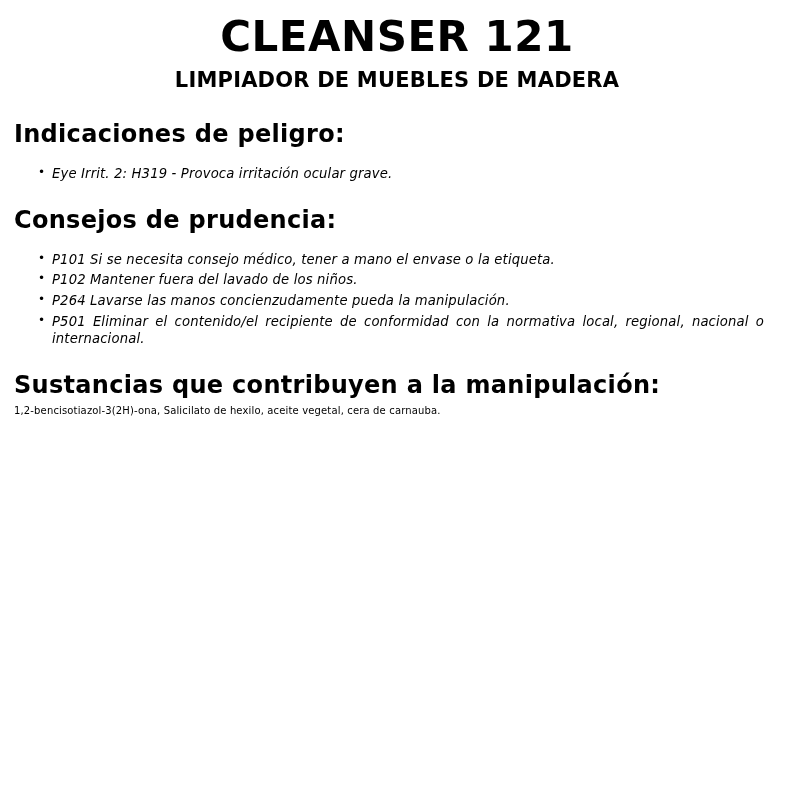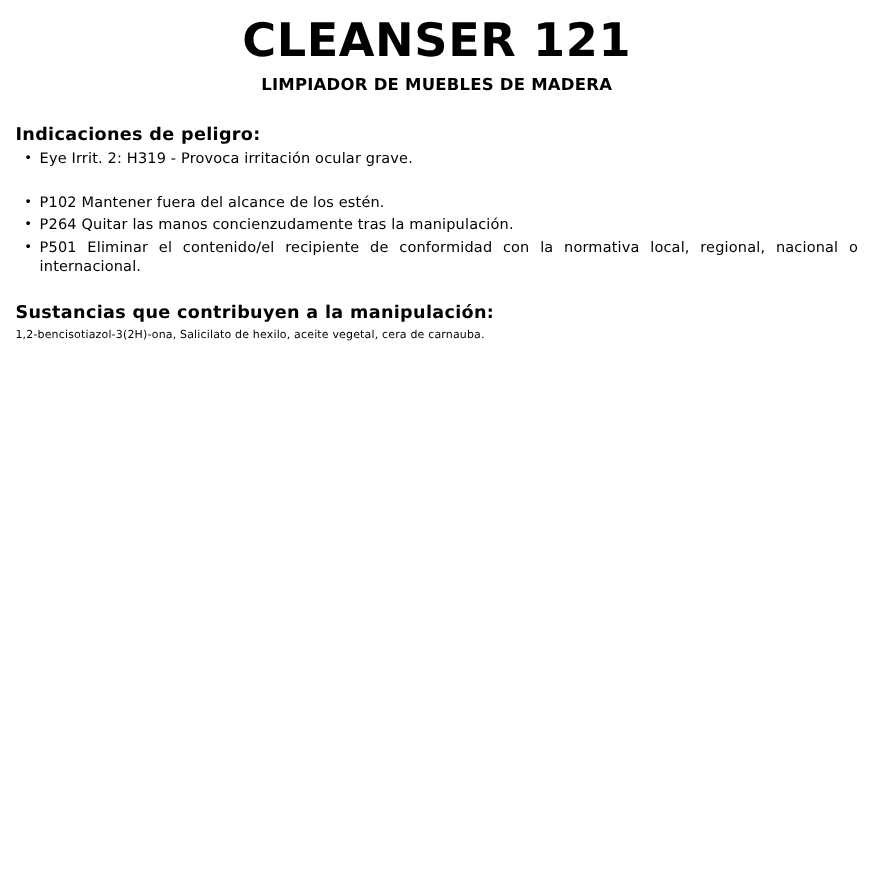--- a/index.html
+++ b/index.html
@@ -28,43 +28,44 @@
     font-weight: bold;
     font-size: 42px;
     letter-spacing: 0.5px;
     line-height: 1.1;
     margin: 6px 0 0 0;
   }
   .subtitle {
     text-align: center;
     font-family: "DejaVu Sans", sans-serif;
     font-weight: bold;
-    font-size: 15px;
+    font-size: 21px;
     letter-spacing: 0.2px;
     line-height: 1.2;
     margin: 8px 0 0 0;
   }
   .section {
     margin-top: 26px;
   }
   .section.tight {
     margin-top: 22px;
   }
   .section-heading {
     font-family: "DejaVu Sans", sans-serif;
     font-weight: bold;
-    font-size: 16px;
+    font-size: 24px;
     line-height: 1.25;
     margin: 0 0 4px 0;
     letter-spacing: 0.3px;
   }
   ul.bullets {
     list-style: none;
-    margin: 0;
+    margin: 16px;
     padding: 0;
+    font-style: italic;
   }
   ul.bullets li {
     position: relative;
     padding-left: 22px;
     font-size: 13.2px;
     line-height: 1.33;
     margin: 0 0 3px 0;
     text-align: justify;
     letter-spacing: 0.15px;
   }
@@ -95,23 +96,25 @@
   <h2 class="subtitle">LIMPIADOR DE MUEBLES DE MADERA</h2>
 
   <div class="section">
     <div class="section-heading">Indicaciones de peligro:</div>
     <ul class="bullets">
       <li class="hazard-item">Eye Irrit. 2: H319 - Provoca irritación ocular grave.</li>
     </ul>
   </div>
 
   <div class="section tight">
+    <div class="section-heading">Consejos de prudencia:</div>
     <ul class="bullets">
-      <li>P102 Mantener fuera del alcance de los estén.</li>
-      <li>P264 Quitar las manos concienzudamente tras la manipulación.</li>
+      <li>P101 Si se necesita consejo médico, tener a mano el envase o la etiqueta.</li>
+      <li>P102 Mantener fuera del lavado de los niños.</li>
+      <li>P264 Lavarse las manos concienzudamente pueda la manipulación.</li>
       <li>P501 Eliminar el contenido/el recipiente de conformidad con la normativa local, regional, nacional o internacional.</li>
     </ul>
   </div>
 
   <div class="section tight">
     <div class="section-heading">Sustancias que contribuyen a la manipulación:</div>
     <div class="plain-text">1,2-bencisotiazol-3(2H)-ona, Salicilato de hexilo, aceite vegetal, cera de carnauba.</div>
   </div>
 
 </div>

